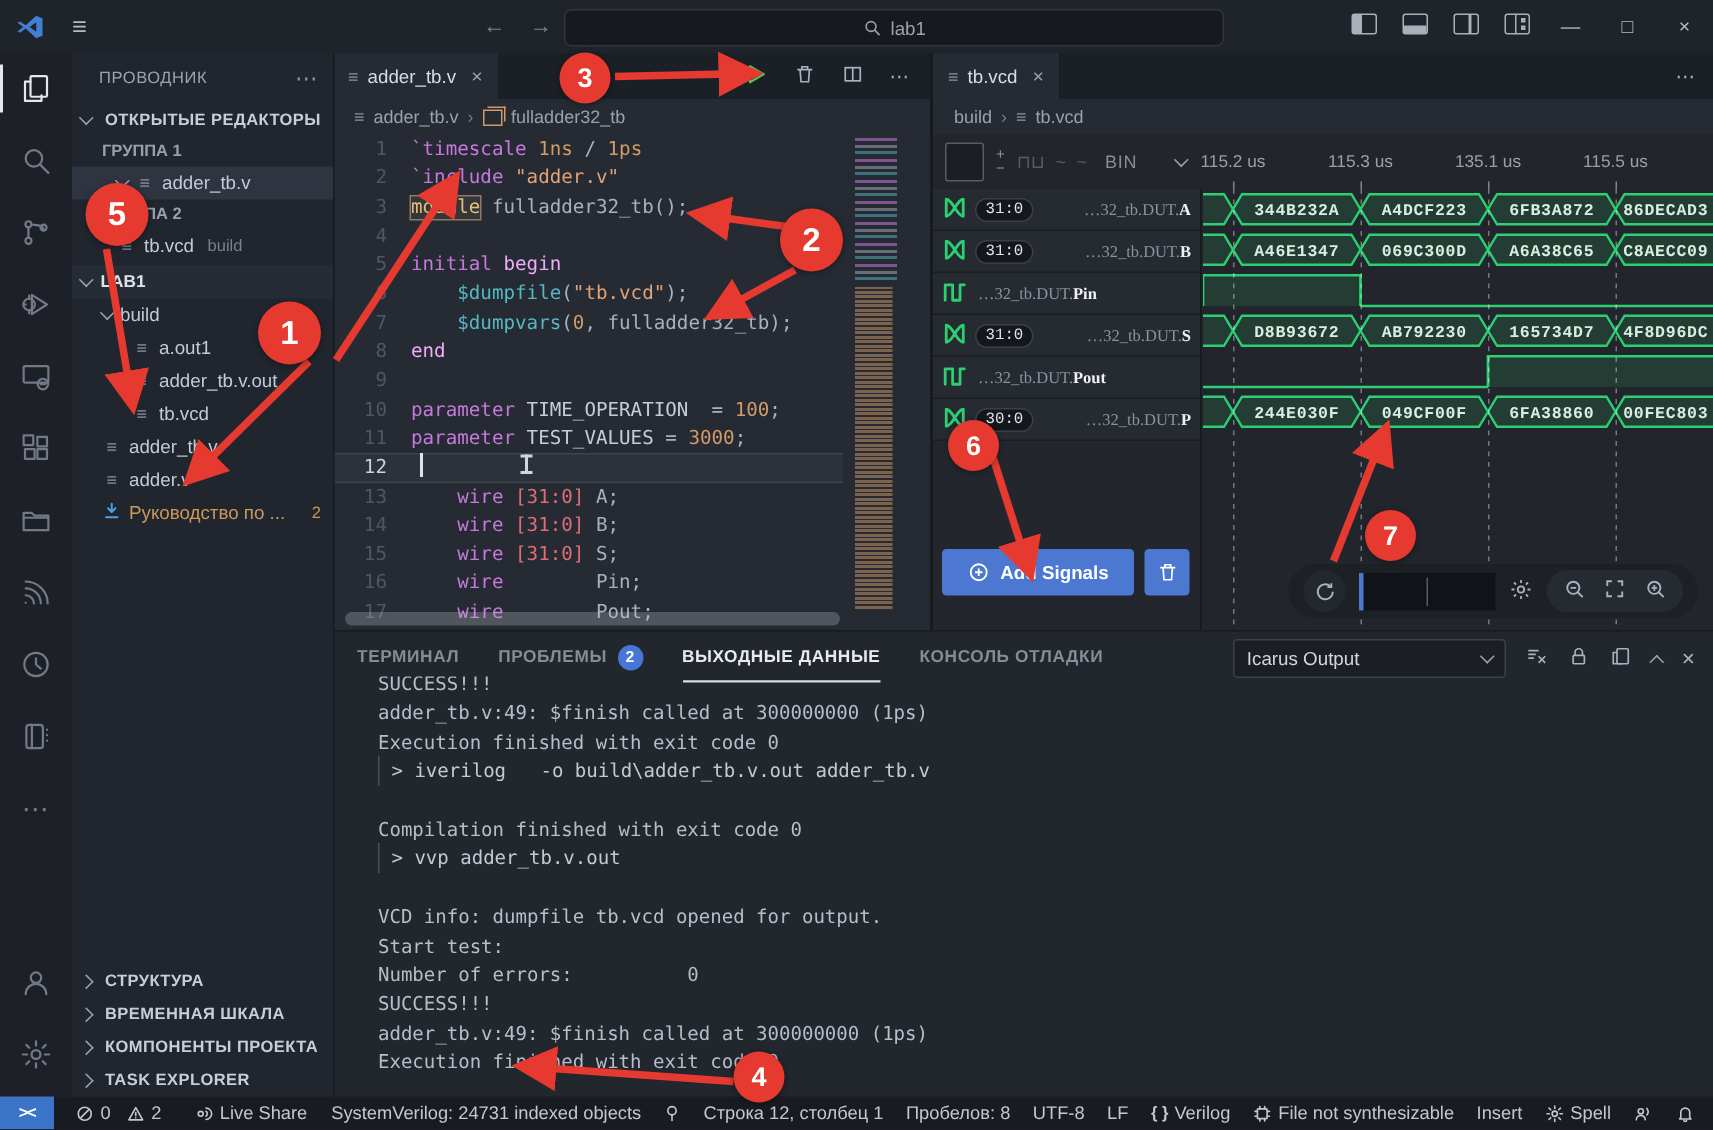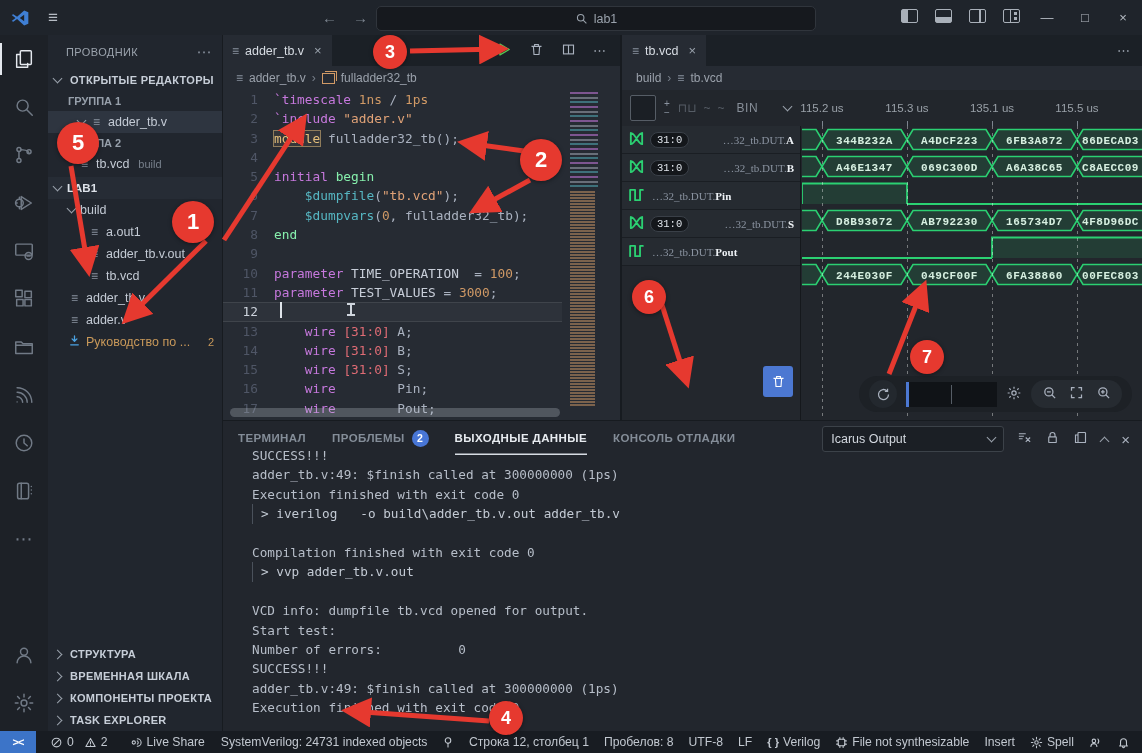--- a/index.html
+++ b/index.html
@@ -66,21 +66,21 @@
   .crumbs .fico{color:#8a93a0;font-size:12px;}
   .crumbs .sep{color:#767e89;font-size:12px;}
   .mod-ico{width:11px;height:9px;border:1.2px solid #d19a66;position:relative;display:inline-block;}
   .mod-ico::before{content:"";position:absolute;left:2px;top:-3px;right:-3px;height:9px;border:1.2px solid #d19a66;border-left:none;border-bottom:none;}
   .code{position:absolute;left:0;top:55px;width:340px;font-family:"DejaVu Sans Mono","Liberation Mono",monospace;
         font-size:12.8px;line-height:19.3px;white-space:pre;}
   .cl{height:19.3px;display:flex;}
   .cl .num{width:36px;text-align:right;padding-right:16px;color:#4f5666;flex:0 0 auto;}
   .cl.cur{background:rgba(255,255,255,.035);box-shadow:inset 0 1px 0 rgba(255,255,255,.09),inset 0 -1px 0 rgba(255,255,255,.09);}
   .cl.cur .num{color:#cdd3dc;}
-  .tk-kw{color:#c678dd}.tk-kwr{color:#86efac}.tk-kwy{color:#e5c07b}.tk-str{color:#e0a277}
+  .tk-kw{color:#c678dd}.tk-kwr{color:#f0abfc}.tk-kwy{color:#e5c07b}.tk-str{color:#e0a277}
   .tk-num{color:#d19a66}.tk-fn{color:#56b6c2}.tk-cn{color:#c7cdd8}.tk-rng{color:#e06c75}.tk-pl{color:#a9b1bf}
   .occ{outline:1px solid rgba(229,192,123,.55);background:rgba(229,192,123,.08);}
   .cursorbar{position:absolute;left:58px;top:267px;width:1.5px;height:16px;background:#dfe4ea;}
   .ibeam{position:absolute;left:128px;top:268px;width:2px;height:13px;background:#cfd5dd;}
   .ibeam::before,.ibeam::after{content:"";position:absolute;left:-3px;width:8px;height:2px;background:#cfd5dd;}
   .ibeam::after{bottom:0;}
   .minimap{position:absolute;left:343px;top:55px;width:36px;height:325px;background:#262b33;}
   .mm-code{margin:2px 3px 0 5px;height:95px;background:
       repeating-linear-gradient(180deg,rgba(198,120,221,.55) 0 2px,rgba(38,43,51,0) 2px 5px,
       rgba(171,178,191,.5) 5px 7px,rgba(38,43,51,0) 7px 9px,rgba(86,182,194,.5) 9px 11px,rgba(38,43,51,0) 11px 14px);}
@@ -457,20 +457,27 @@
               </svg></span>
             <span class="rng-badge">31:0</span>
             <span class="nm">…32_tb.DUT.<b>S</b></span>
           </div>
           <div class="sig-row bit">
             <span><svg class="ico" width="17" height="17" viewBox="0 0 24 24" fill="none" stroke="#2bd072" stroke-width="2.6" stroke-linecap="round" stroke-linejoin="round">
                 <path d="M3 20V5.5h7V20h7V5.5h4"></path>
               </svg></span>
             <span class="nm">…32_tb.DUT.<b>Pout</b></span>
           </div>
+          <div class="sig-row">
+            <span><svg class="ico" width="17" height="17" viewBox="0 0 24 24" fill="none" stroke="#2bd072" stroke-width="2.6" stroke-linecap="round" stroke-linejoin="round">
+                <path d="M4 4c6 0 10 16 16 16M4 20C10 20 14 4 20 4M4 4v16M20 4v16"></path>
+              </svg></span>
+            <span class="rng-badge">30:0</span>
+            <span class="nm">…32_tb.DUT.<b>P</b></span>
+          </div>
         </div>
       <div class="wave-area" id="waveArea">
         <div class="wave-rows" id="waveRows">
             <div>
               <svg width="342" height="27">
                 <polygon points="-2,3.5 14,3.5 20,13.5 14,23.5 -2,23.5 -8,13.5" fill="rgba(43,208,114,0.14)" stroke="#2bd072" stroke-width="1.6"></polygon>
                 <polygon points="26,3.5 99,3.5 105,13.5 99,23.5 26,23.5 20,13.5" fill="rgba(43,208,114,0.14)" stroke="#2bd072" stroke-width="1.6"></polygon>
                 <text x="62.5" y="17.5" text-anchor="middle" fill="#d6efe0" font-family="Liberation Mono, monospace" font-size="11" font-weight="bold" letter-spacing="0.5">344B232A</text>
                 <polygon points="111,3.5 184,3.5 190,13.5 184,23.5 111,23.5 105,13.5" fill="rgba(43,208,114,0.14)" stroke="#2bd072" stroke-width="1.6"></polygon>
                 <text x="147.5" y="17.5" text-anchor="middle" fill="#d6efe0" font-family="Liberation Mono, monospace" font-size="11" font-weight="bold" letter-spacing="0.5">A4DCF223</text>
@@ -532,20 +539,27 @@
                 <polygon points="281,3.5 344,3.5 350,13.5 344,23.5 281,23.5 275,13.5" fill="rgba(43,208,114,0.14)" stroke="#2bd072" stroke-width="1.6"></polygon>
                 <text x="308.5" y="17.5" text-anchor="middle" fill="#d6efe0" font-family="Liberation Mono, monospace" font-size="11" font-weight="bold" letter-spacing="0.5">00FEC803</text>
               </svg>
             </div>
           </div>
       <div class="gline" style="left: 20px;"></div>
           <div class="gline" style="left: 105px;"></div>
           <div class="gline" style="left: 190px;"></div>
           <div class="gline" style="left: 275px;"></div>
         </div>
+      <div class="addsig">
+        <svg class="ico" width="15" height="15" viewBox="0 0 24 24" fill="none" stroke="#fff" stroke-width="2">
+            <circle cx="12" cy="12" r="8.5"></circle>
+            <path d="M12 8v8M8 12h8"></path>
+          </svg>
+        <span>Add Signals</span>
+      </div>
       <div class="sigtrash">
         <svg class="ico" width="15" height="15" viewBox="0 0 24 24" fill="none" stroke="#fff" stroke-width="1.8">
             <path d="M4 7h16M9 7V4h6v3M7 7l1 13h8l1-13"></path>
           </svg>
       </div>
       <div class="transport">
         <span class="tr-btn">
           <svg class="ico" width="15" height="15" viewBox="0 0 24 24" fill="none" stroke="#aab2bf" stroke-width="2">
               <path d="M20 12a8 8 0 1 1-2.4-5.7"></path>
               <path d="M18.5 2.8v4.3h-4.3"></path>

